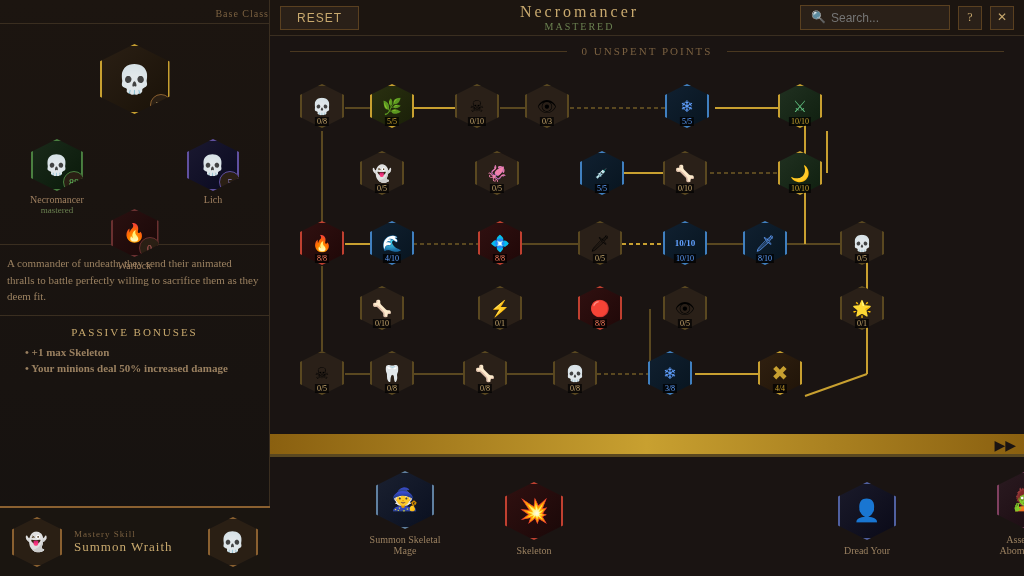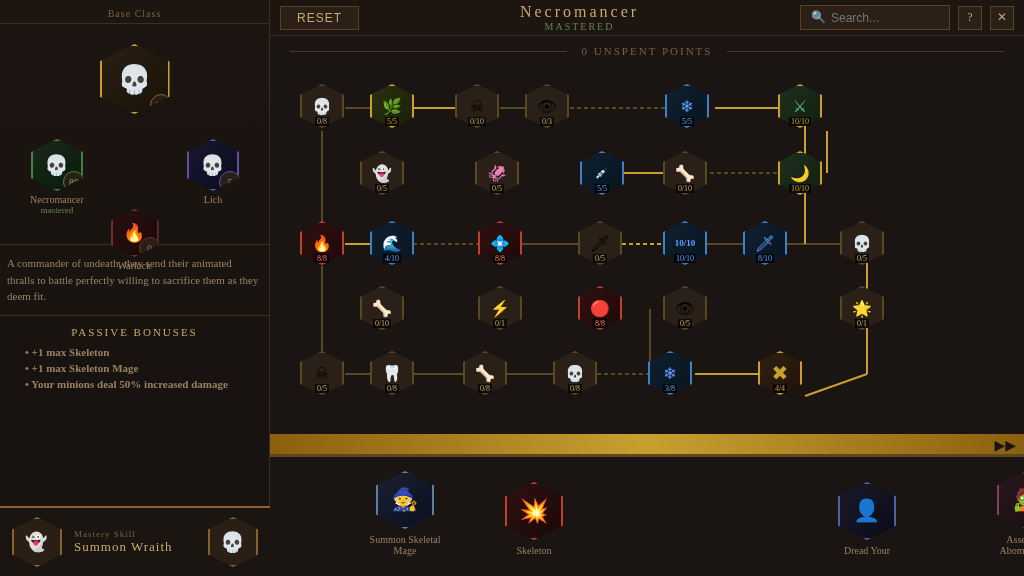--- a/index.html
+++ b/index.html
@@ -32,20 +32,21 @@
       font-size: 13px;
       color: #c8a96e;
       letter-spacing: 2px;
       text-transform: uppercase;
     }
 
     .base-class-label {
       font-size: 10px;
       color: #7a6040;
       letter-spacing: 1px;
+      text-align: right;
     }
 
     .class-tree {
       position: relative;
       height: 220px;
       display: flex;
       align-items: center;
       justify-content: center;
     }
 
@@ -467,21 +468,20 @@
     </div>
   </div>
 
   <div class="description-box">
     <span>A commander of undeath, they send their animated thralls to battle perfectly willing to sacrifice them as they deem fit.</span>
   </div>
 
   <div class="passive-bonuses">
     <div class="passive-title">PASSIVE BONUSES</div>
     <div class="passive-item">• <span>+1 max Skeleton</span></div>
-    <div class="passive-item">• <span>+1 max Skeleton Mage</span></div>
     <div class="passive-item">• <span>Your minions deal 50% increased damage</span></div>
   </div>
 
   <div class="mastery-skill-bar">
     <div class="mastery-hex">👻</div>
     <div class="mastery-info">
       <div class="mastery-label-top">Mastery Skill</div>
       <div class="mastery-label-main">Summon Wraith</div>
     </div>
     <div class="mastery-wraith-icon">💀</div>

